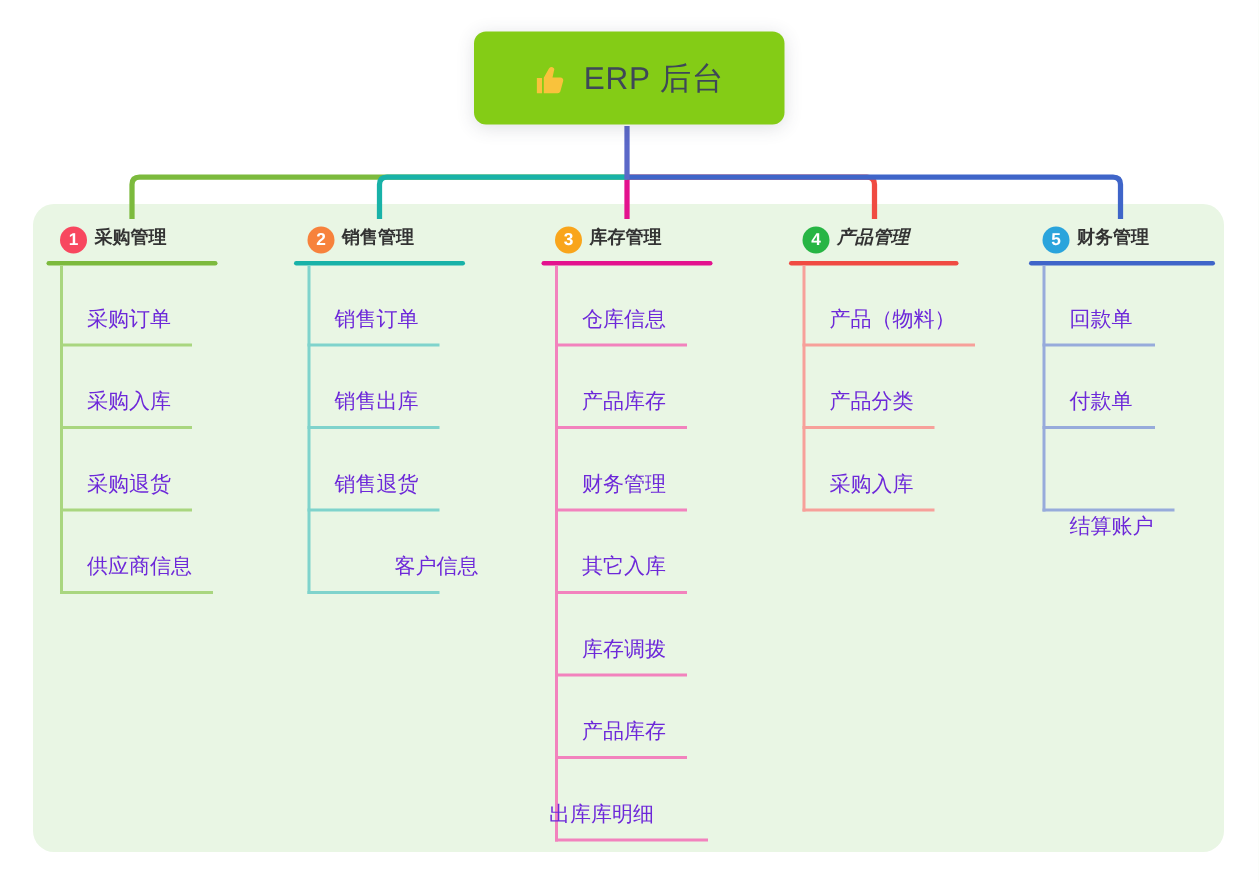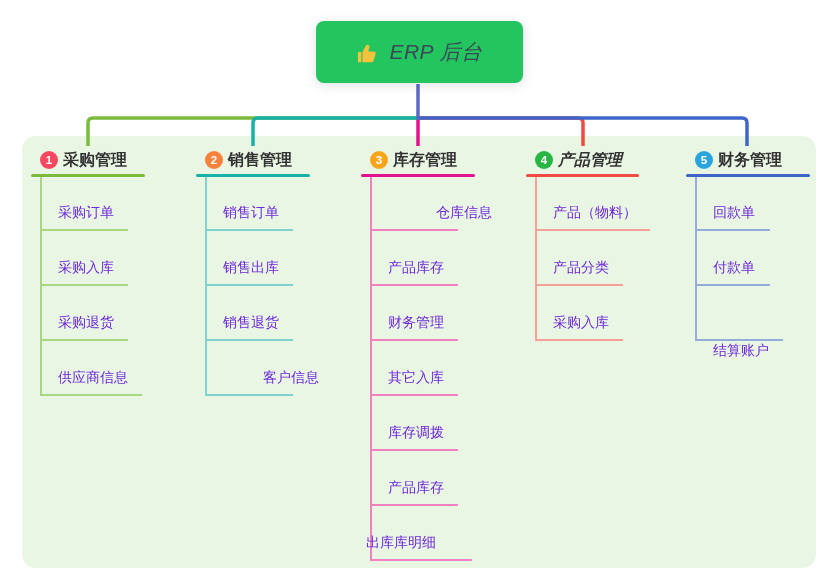--- a/index.html
+++ b/index.html
@@ -8,33 +8,33 @@
     background:#ffffff;
     font-family:"Liberation Sans", sans-serif;
   }
   .panel {
     position:absolute; left:22px; top:136px; width:794px; height:432px;
     border-radius:14px; z-index:1;
   }
   #connectors { position:absolute; left:0; top:0; z-index:2; }
   .root-node {
     position:absolute; left:316px; top:21px; width:207px; height:62px;
-    background:#22c55e; border-radius:8px;
+    background:#84cc16; border-radius:8px;
     box-shadow:0 2px 12px rgba(60,70,90,0.16);
     display:flex; align-items:center; justify-content:center;
-    z-index:3; font-size:21px; color:#3e4758; letter-spacing:0.5px;font-style:italic;
+    z-index:3; font-size:21px; color:#3e4758; letter-spacing:0.5px;
   }
   .root-node .ricon { width:23px; height:23px; margin-right:10px; margin-top:2px; }
   .abs { position:absolute; z-index:3; }
   .badge {
     width:18px; height:18px; border-radius:50%;
     color:#ffffff; font-size:11.5px; font-weight:bold;
     line-height:18px; text-align:center;
   }
-  .btitle { font-size:16px; font-weight:600; color:#333333; white-space:nowrap;text-align:right; }
+  .btitle { font-size:12px; font-weight:600; color:#333333; white-space:nowrap;text-align:right; }
   .bunderline { height:3px; border-radius:1.5px; }
   .cvert { width:2px; }
   .clabel { font-size:14px; color:#6d28d9; white-space:nowrap; }
   .cunderline { height:2px; }
 </style>
 </head>
 <body>
 
 <div id="app">
 
@@ -78,21 +78,21 @@
       <div class="abs clabel" style="left: 223px; top: 259px;">销售出库</div>
       <div class="abs cunderline" style="left: 205px; top: 284px; width: 88px; background: rgb(127, 211, 204);"></div>
       <div class="abs clabel" style="left: 223px; top: 314px;">销售退货</div>
       <div class="abs cunderline" style="left: 205px; top: 339px; width: 88px; background: rgb(127, 211, 204);"></div>
       <div class="abs clabel" style="left: 223px; top: 369px; margin-left: 40px;">客户信息</div>
       <div class="abs cunderline" style="left: 205px; top: 394px; width: 88px; background: rgb(127, 211, 204);"></div>
       <div class="abs badge" style="left: 370px; top: 151px; background: rgb(249, 165, 27);">3</div>
       <div class="abs btitle" style="left: 393px; top: 150px;">库存管理</div>
       <div class="abs bunderline" style="left: 361px; top: 174px; width: 114px; background: rgb(227, 18, 142);"></div>
       <div class="abs cvert" style="left: 370px; top: 177px; height: 384px; background: rgb(242, 130, 189);"></div>
-      <div class="abs clabel" style="left: 388px; top: 204px; margin-left: 48px;">仓库信息</div>
+      <div class="abs clabel" style="left: 388px; top: 204px;">仓库信息</div>
       <div class="abs cunderline" style="left: 370px; top: 229px; width: 88px; background: rgb(242, 130, 189);"></div>
       <div class="abs clabel" style="left: 388px; top: 259px;">产品库存</div>
       <div class="abs cunderline" style="left: 370px; top: 284px; width: 88px; background: rgb(242, 130, 189);"></div>
       <div class="abs clabel" style="left: 388px; top: 314px;">财务管理</div>
       <div class="abs cunderline" style="left: 370px; top: 339px; width: 88px; background: rgb(242, 130, 189);"></div>
       <div class="abs clabel" style="left: 388px; top: 369px;">其它入库</div>
       <div class="abs cunderline" style="left: 370px; top: 394px; width: 88px; background: rgb(242, 130, 189);"></div>
       <div class="abs clabel" style="left: 388px; top: 424px;">库存调拨</div>
       <div class="abs cunderline" style="left: 370px; top: 449px; width: 88px; background: rgb(242, 130, 189);"></div>
       <div class="abs clabel" style="left: 388px; top: 479px;">产品库存</div>

